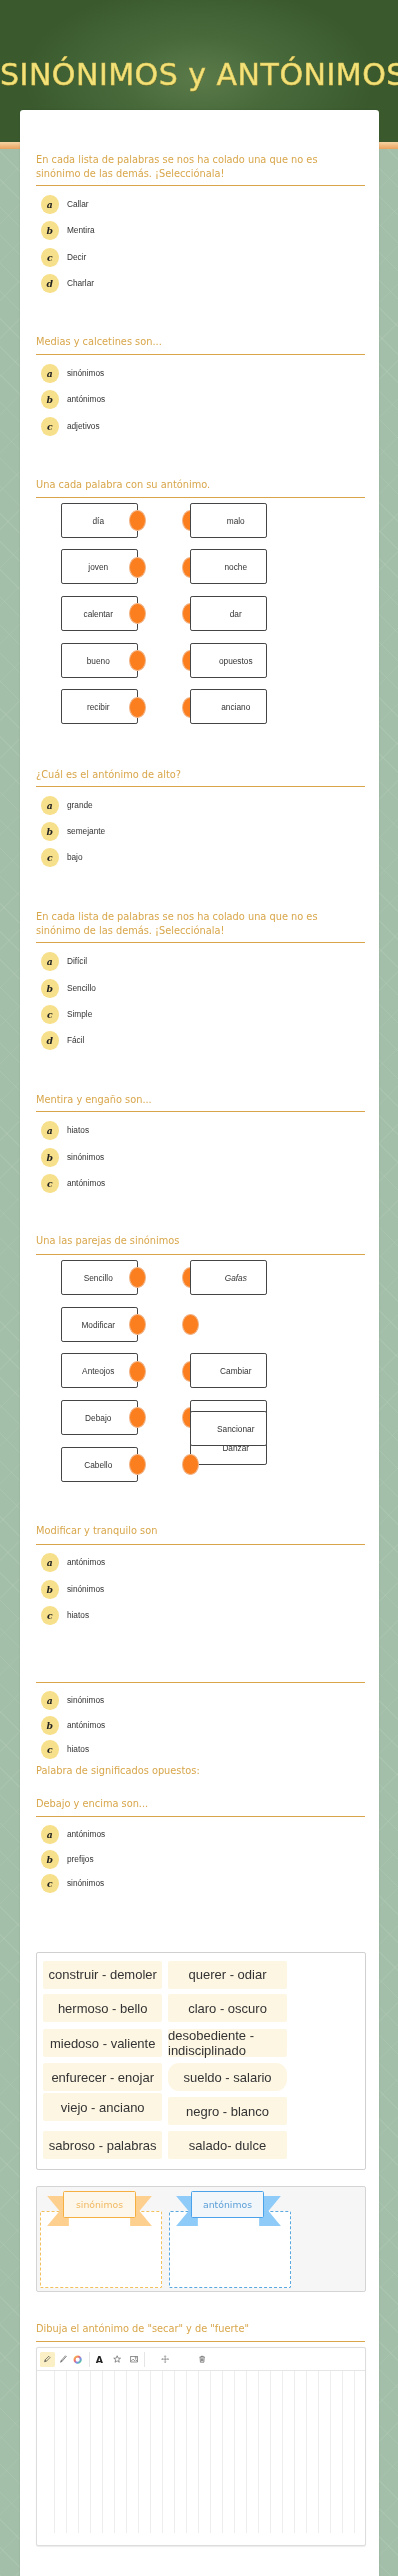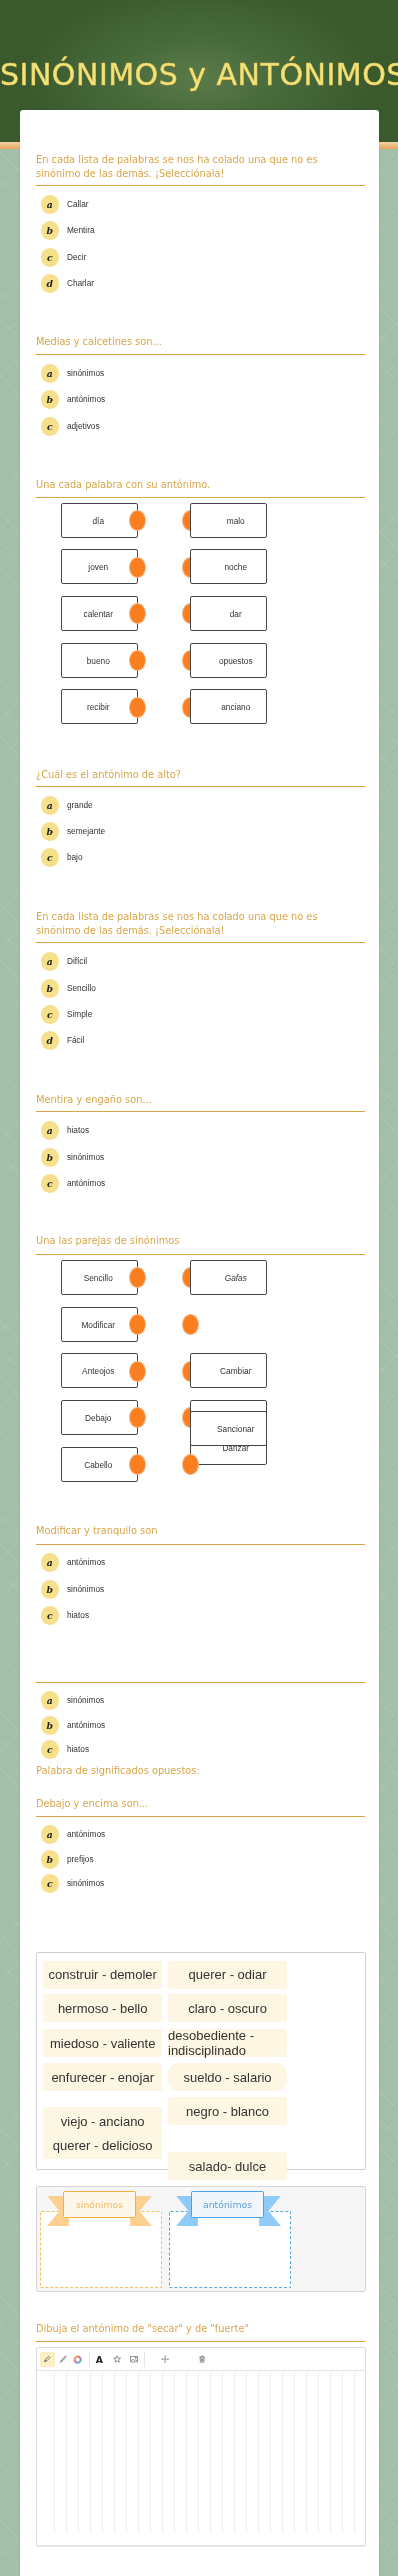--- a/index.html
+++ b/index.html
@@ -310,24 +310,24 @@
 
 <div class="flash-box">
   <div class="flash-tile" style="left:6.2px;top:7.8px;">construir - demoler</div>
   <div class="flash-tile" style="left:131px;top:7.8px;">querer - odiar</div>
   <div class="flash-tile" style="left:6.2px;top:41px;">hermoso - bello</div>
   <div class="flash-tile" style="left:131px;top:41px;">claro - oscuro</div>
   <div class="flash-tile" style="left:6.2px;top:76px;">miedoso - valiente</div>
   <div class="flash-tile" style="left:131px;top:76px;">desobediente - indisciplinado</div>
   <div class="flash-tile" style="left:6.2px;top:110px;">enfurecer - enojar</div>
   <div class="flash-tile" style="left:131px;top:110px;border-radius:11px;">sueldo - salario</div>
-  <div class="flash-tile" style="left:6.2px;top:154px;">viejo - anciano</div>
+  <div class="flash-tile" style="left:6.2px;top:140px;">viejo - anciano</div>
   <div class="flash-tile" style="left:131px;top:144px;">negro - blanco</div>
-  <div class="flash-tile" style="left:6.2px;top:178px;">querer - delicioso</div>
-  <div class="flash-tile" style="left:131px;top:178px;margin-top:21px;">salado- dulce</div>
+  <div class="flash-tile" style="left:6.2px;top:178px;">sabroso - palabras</div>
+  <div class="flash-tile" style="left:131px;top:178px;">salado- dulce</div>
 </div>
 
 <div class="sort-box">
 
   <div class="sort-zone" style="left:3.1px;top:24px;height:77px;border:1px dashed #f2c15e;"></div>
   <svg class="ribbon-tail" style="left:10.4px;top:9.3px;width:22px;height:30px;" viewBox="0 0 42 58">
       <polygon points="0,0 42,0 42,58 0,58 24,29" fill="#fdd08f"></polygon>
     </svg>
   <svg class="ribbon-tail" style="left:93px;top:9.3px;width:22px;height:30px;" viewBox="0 0 42 58">
       <polygon points="0,0 42,0 18,29 42,58 0,58" fill="#fdd08f"></polygon>

